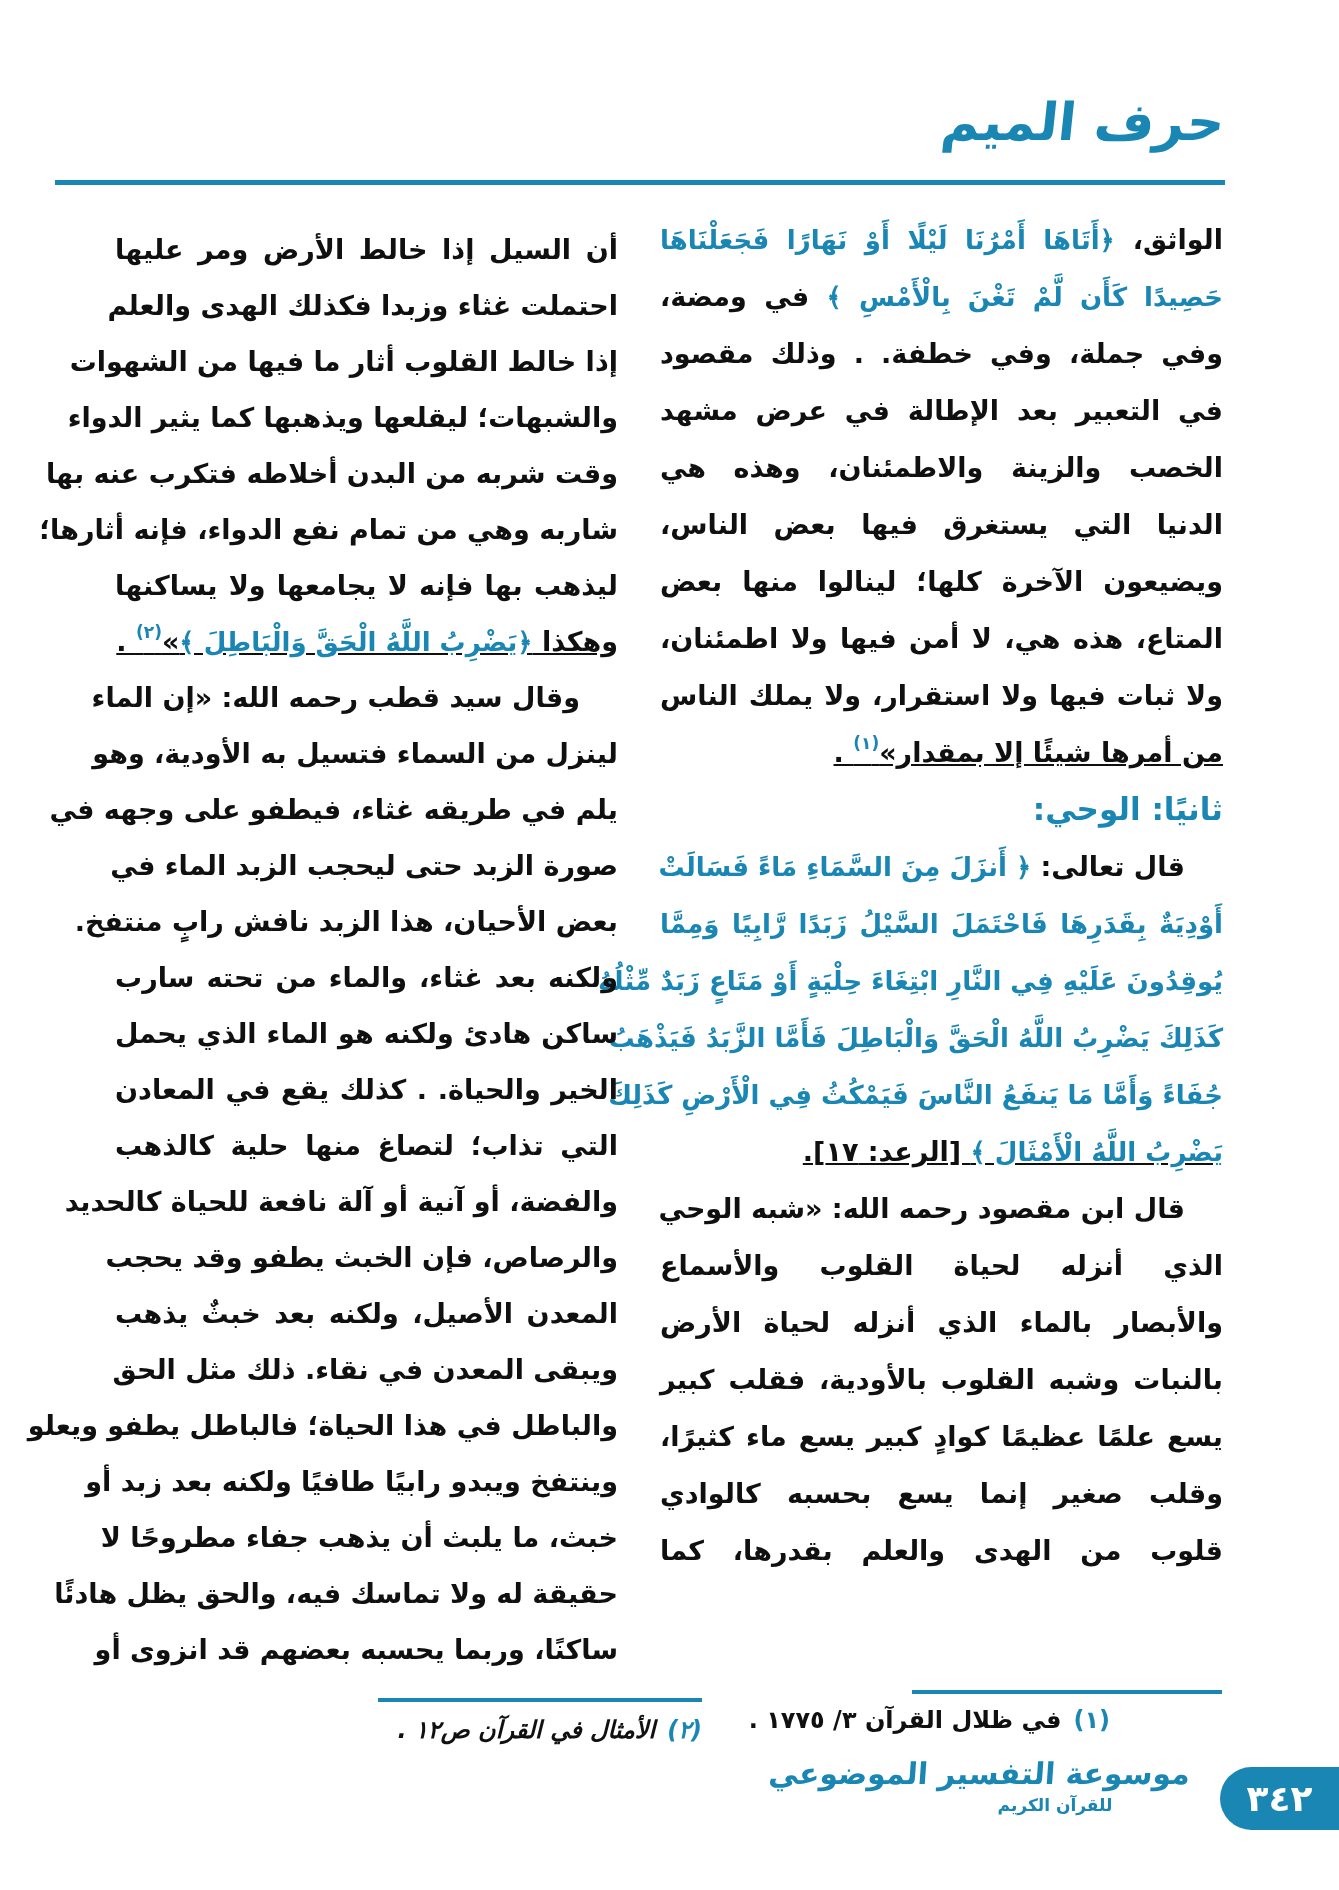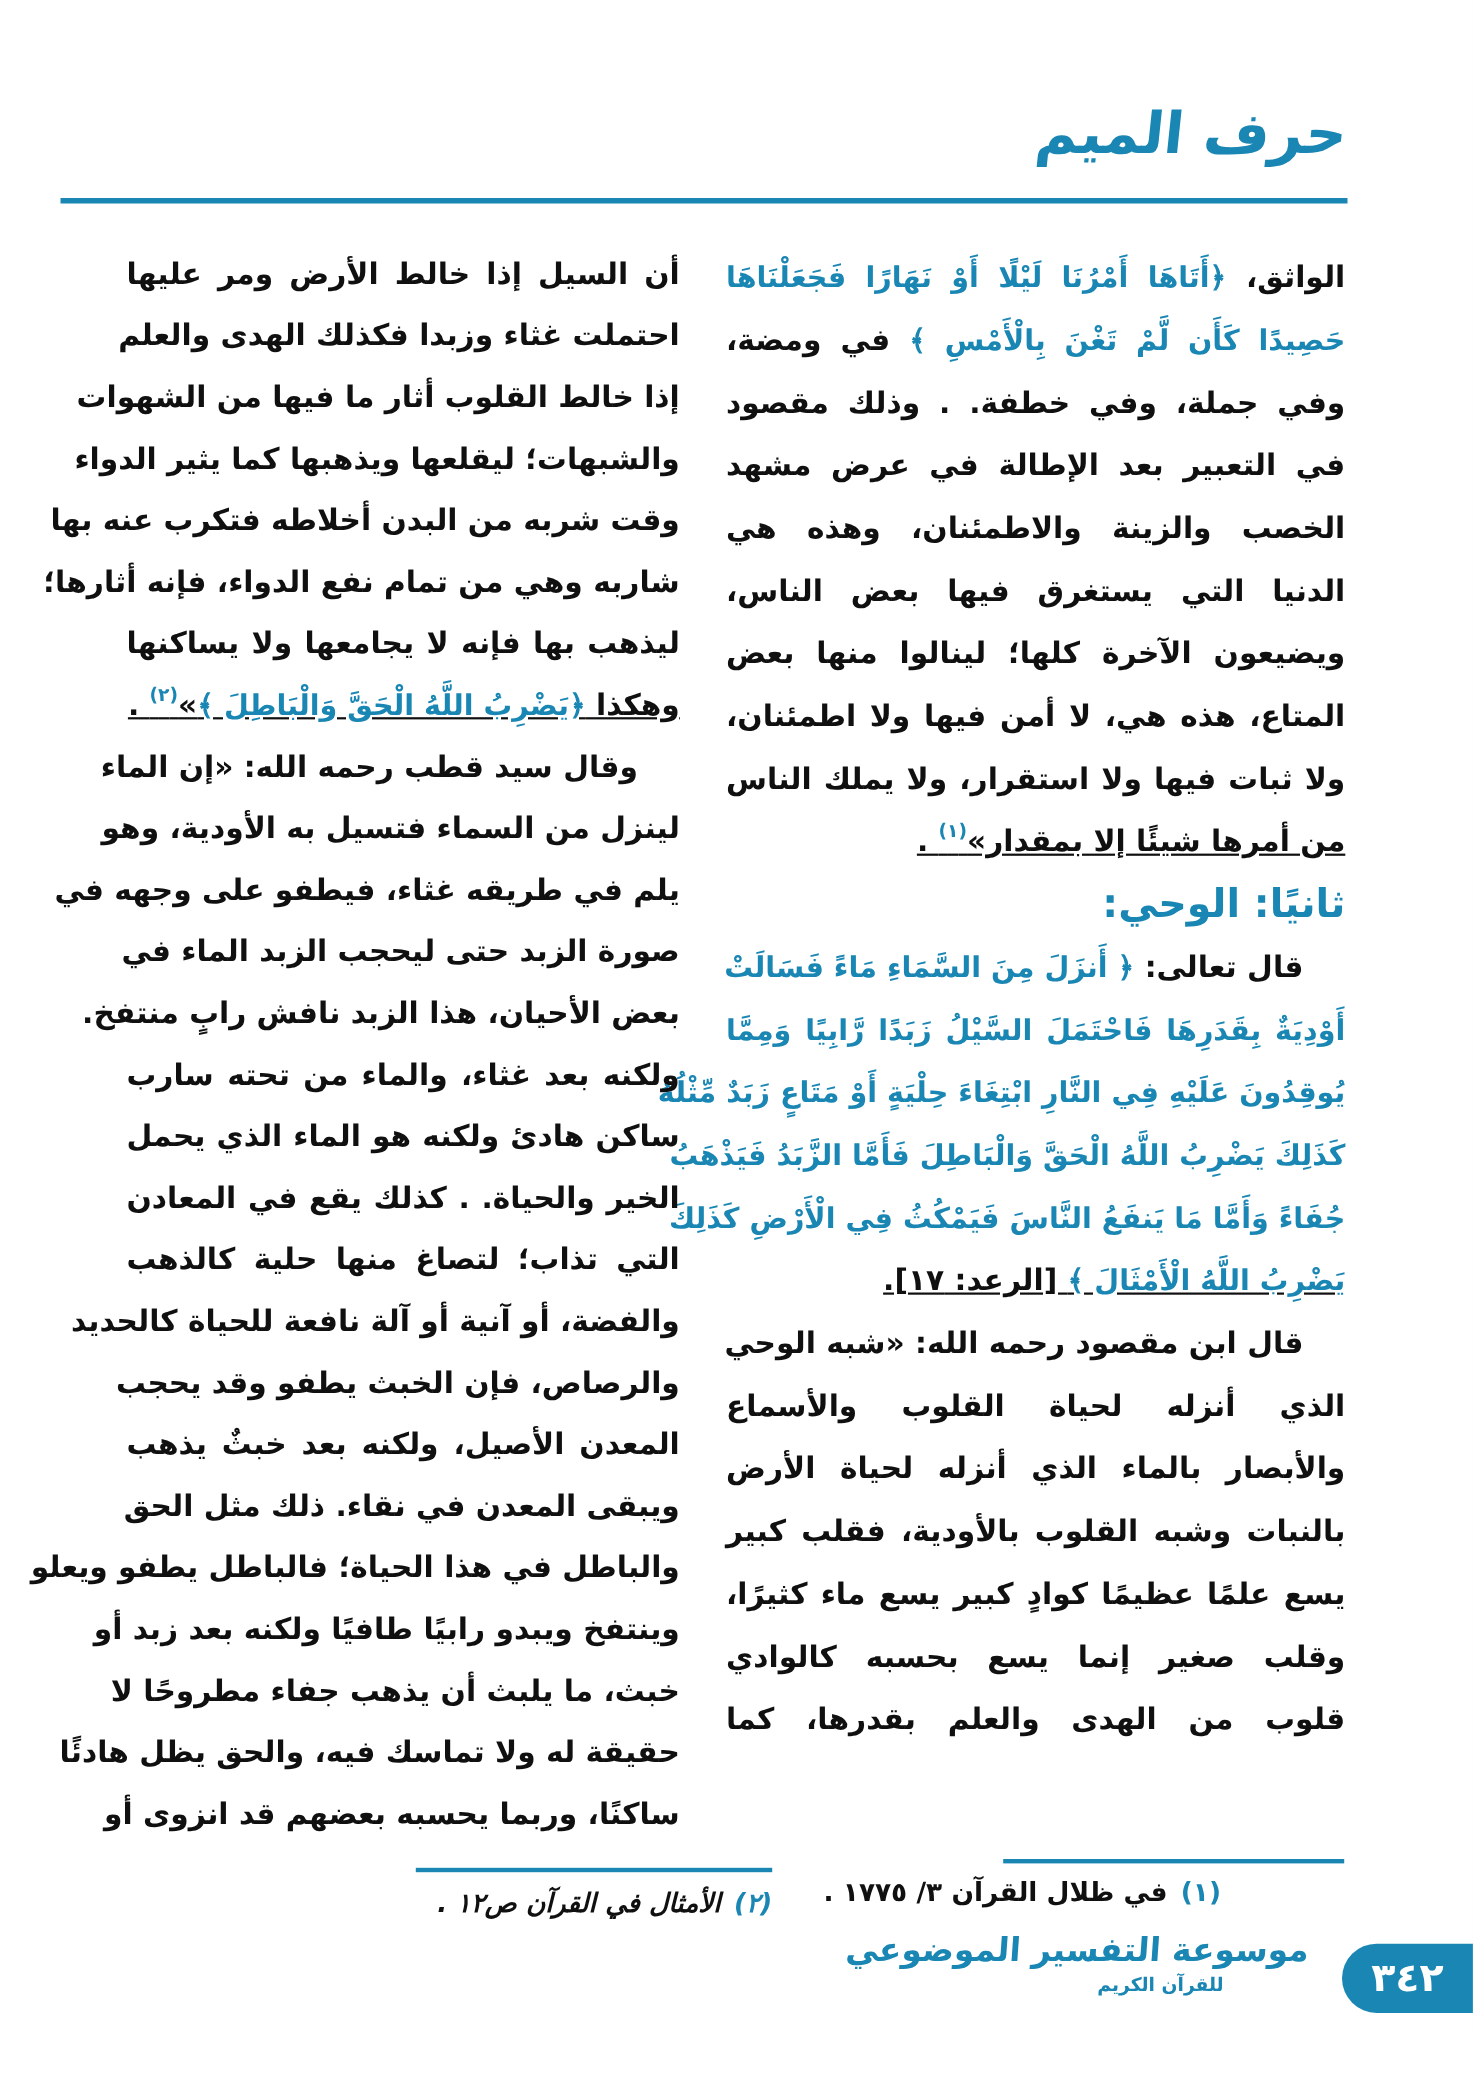--- a/index.html
+++ b/index.html
@@ -31,34 +31,34 @@
     background:var(--accent);
   }
   
   .col{
     position:absolute;
     direction:rtl;
   }
   .col-right{top:222px;left:660px;width:563px;}
   .col-left {top:222px;left:115px;width:503px;}
   .line{
-    height:57px;line-height:61px;
+    height:57px;line-height:35px;
     font-size:27px;
     text-align:justify;
     text-align-last:justify;
     text-justify:inter-word;
     white-space:nowrap;
   }
   .col-left .line{height:56px;line-height:56px;}
   .line.r{text-align:center;text-align-last:right;text-decoration:underline;}
   .line.h{text-align:right;text-align-last:right;font-size:31px;}
   .line.jp{padding-right:38px;}
   .seg-b{color:#101010;}
   .seg-q{color:var(--accent);font-size:26px;}
-  .line.h .seg-q{font-size:36px;text-align:right;}
+  .line.h .seg-q{font-size:31px;text-align:right;}
   .seg-fn{
     color:var(--accent);
     font-size:17px;
     position:relative;top:-13px;
   }
   
   .fn-sep{position:absolute;height:4px;background:var(--accent);}
   .fn-sep-right{top:1690px;left:912px;width:310px;}
   .fn-sep-left {top:1698px;left:378px;width:324px;}
   .footnote{

